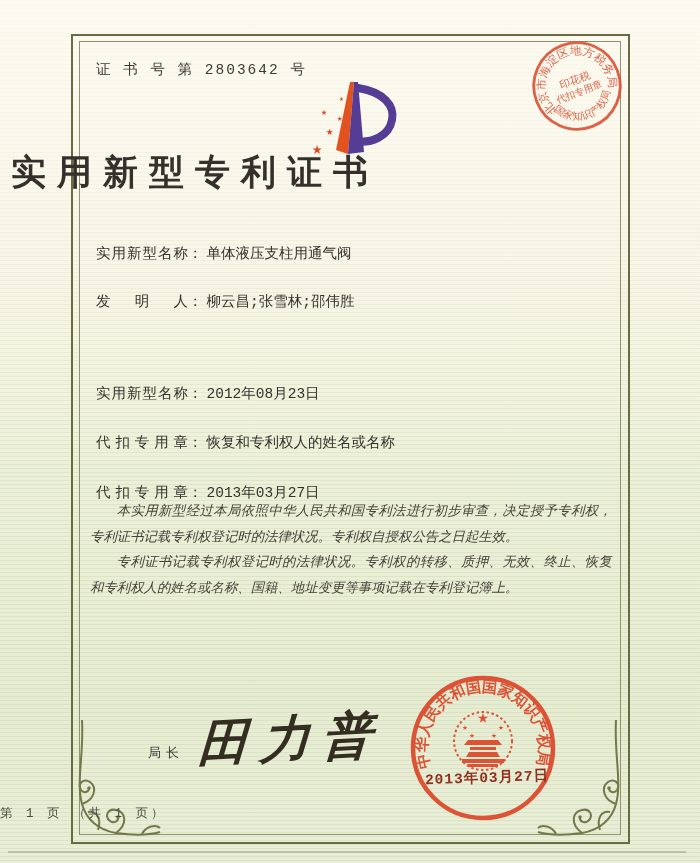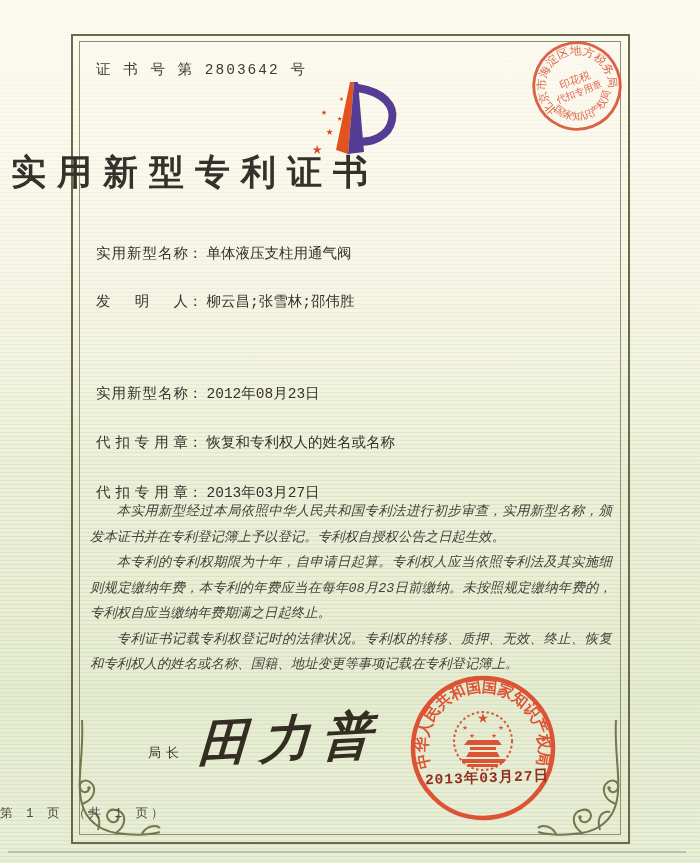--- a/index.html
+++ b/index.html
@@ -125,22 +125,21 @@
     <span class="lab">实用新型名称</span><span>：</span><span class="val">2012年08月23日</span>
   </div>
   <div class="field f4">
     <span class="lab">代扣专用章</span><span>：</span><span class="val">恢复和专利权人的姓名或名称</span>
   </div>
   <div class="field f5">
     <span class="lab">代扣专用章</span><span>：</span><span class="val">2013年03月27日</span>
   </div>
 
   <div class="paras">
-    <p>本实用新型经过本局依照中华人民共和国专利法进行初步审查，实用新型名称，颁发本证书并在专利登记簿上予以登记。专利权自授权公告之日起生效。</p>
-    <p>本专利的专利权期限为十年，自申请日起算。专利权人应当依照专利法及其实施细则规定缴纳年费，本专利的年费应当在每年08月23日前缴纳。未按照规定缴纳年费的，专利权自应当缴纳年费期满之日起终止。</p>
+    <p>本实用新型经过本局依照中华人民共和国专利法进行初步审查，决定授予专利权，专利证书记载专利权登记时的法律状况。专利权自授权公告之日起生效。</p>
     <p>专利证书记载专利权登记时的法律状况。专利权的转移、质押、无效、终止、恢复和专利权人的姓名或名称、国籍、地址变更等事项记载在专利登记簿上。</p>
   </div>
 
   <div class="director-label">局长</div>
   <div class="signature">田力普</div>
 
   <svg class="official-seal" viewBox="0 0 150 150">
     <defs>
       <path id="sealArc" d="M 22.4,94.2 A 56,56 0 1 1 127.6,94.2"></path>
     </defs>

